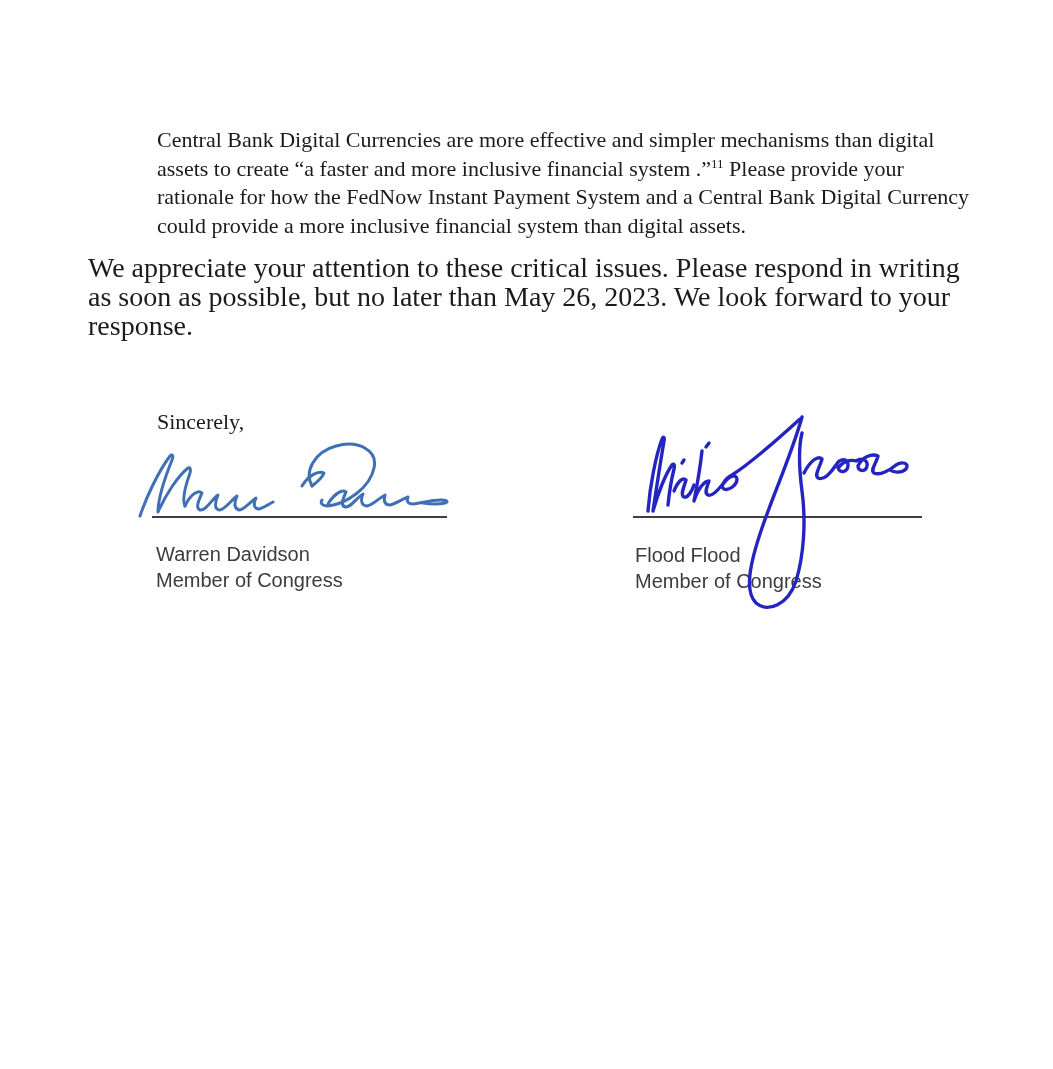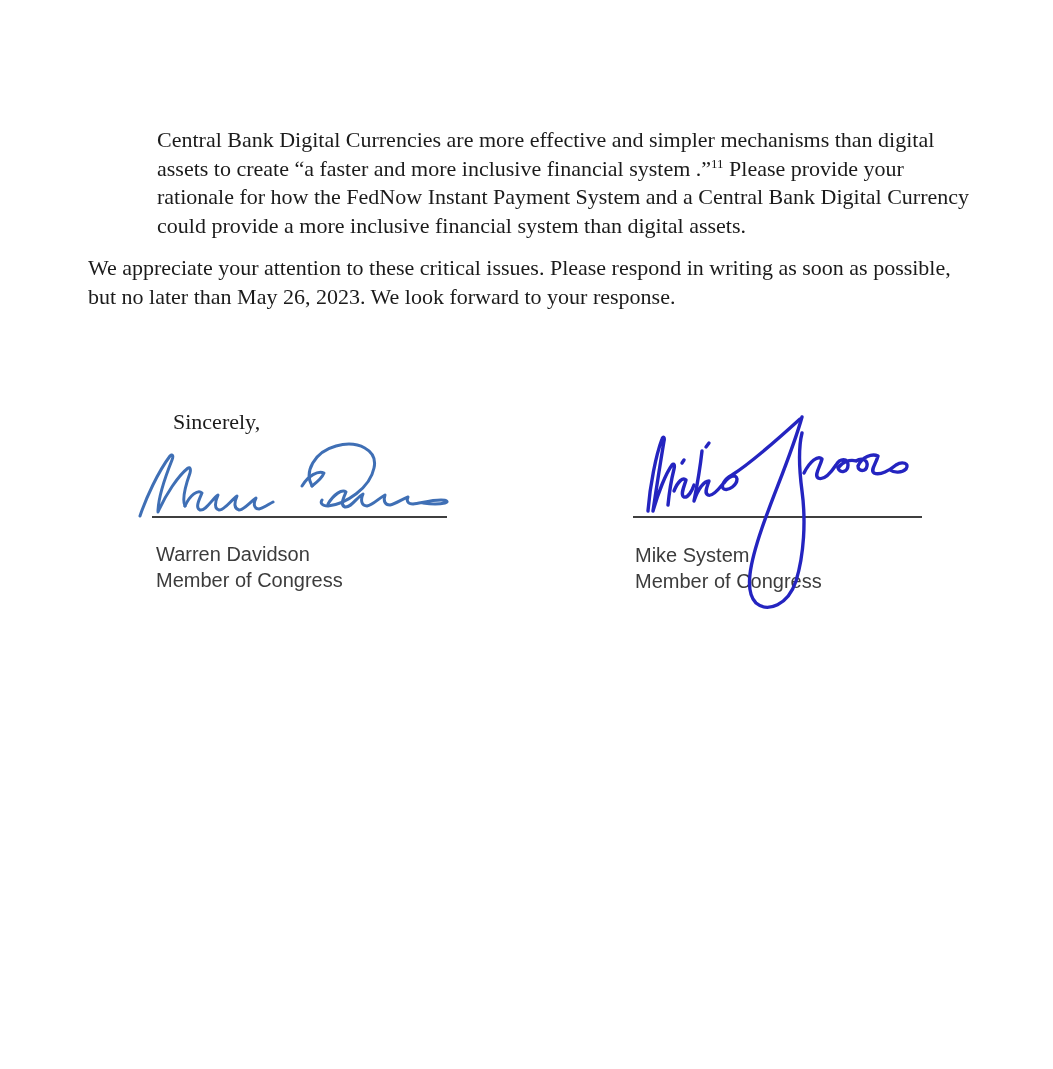--- a/index.html
+++ b/index.html
@@ -26,32 +26,31 @@
     font-size: 13px;
     line-height: 0;
     vertical-align: 8px;
   }
   .closing {
     position: absolute;
     left: 88px;
     top: 253px;
     width: 885px;
     font-family: "Liberation Serif", serif;
-    font-size: 22px;
+    font-size: 28px;
     line-height: 29px;
     color: #1b1b1b;
   }
   .valediction {
     position: absolute;
     left: 157px;
     top: 409px;
     font-family: "Liberation Serif", serif;
     font-size: 22px;
     color: #1b1b1b;
-    margin-left: 16px;
   }
   .sig-block { position: absolute; }
   .sig-block.left  { left: 132px; top: 442px; width: 335px; height: 200px; }
   .sig-block.right { left: 622px; top: 413px; width: 305px; height: 215px; }
   .sig-svg {
     position: absolute;
     left: 0; top: 0;
     z-index: 3;
     pointer-events: none;
   }
@@ -121,18 +120,18 @@
 
         <path d="M102,70 C108,62 114,61 115,66 C115,72 107,78 102,76 C98,74 102,66 110,62 C126,52 156,26 178,6"></path>
 
         <path d="M180,4 C170,40 152,80 140,115 C128,150 122,178 134,190 C146,200 166,192 174,168 C182,142 184,108 180,78 C177,55 176,36 180,20"></path>
 
         <path d="M182,60 C188,48 196,42 200,46 C198,54 192,62 196,65 C202,68 210,58 214,52 C218,45 226,45 226,52 C226,59 218,61 216,55 C220,49 228,46 234,48 C240,44 246,47 245,53 C244,59 236,59 236,53 C240,44 250,40 256,43 C254,51 248,57 252,60 C258,63 268,57 274,52 C280,48 288,50 284,56 C280,60 272,60 268,57"></path>
       </g>
     </svg>
     <div class="sig-line"></div>
     <div class="sig-text">
-      <div>Mike System</div>
+      <div>Flood Flood</div>
       <div>Member of Congress</div>
     </div>
   </div>
 
 </div>
 
 </body></html>

